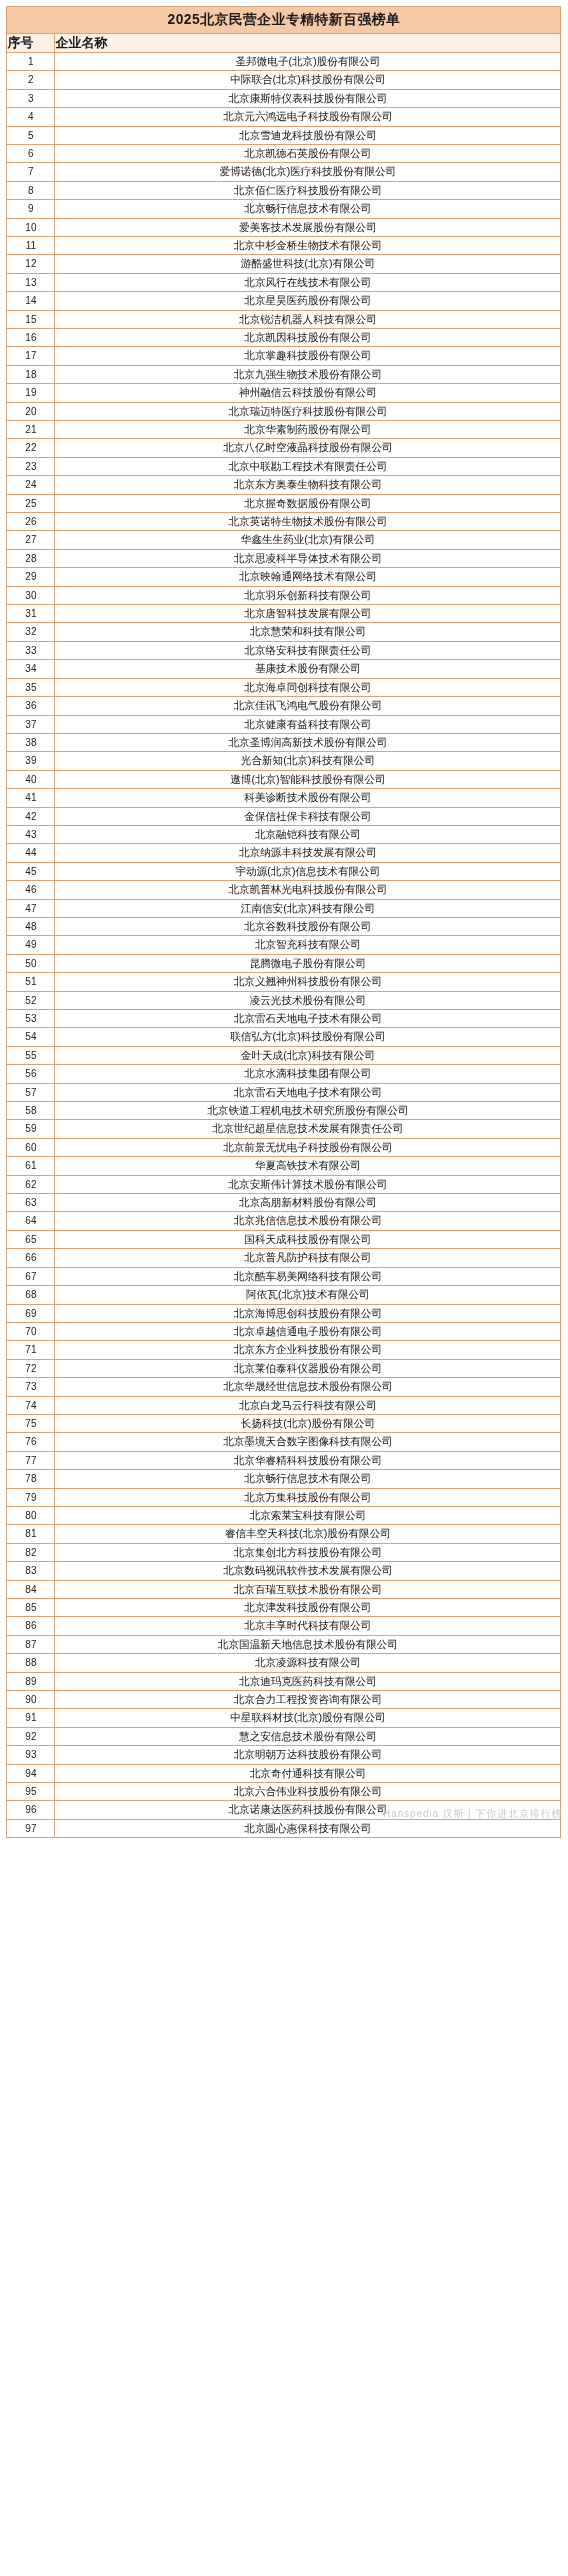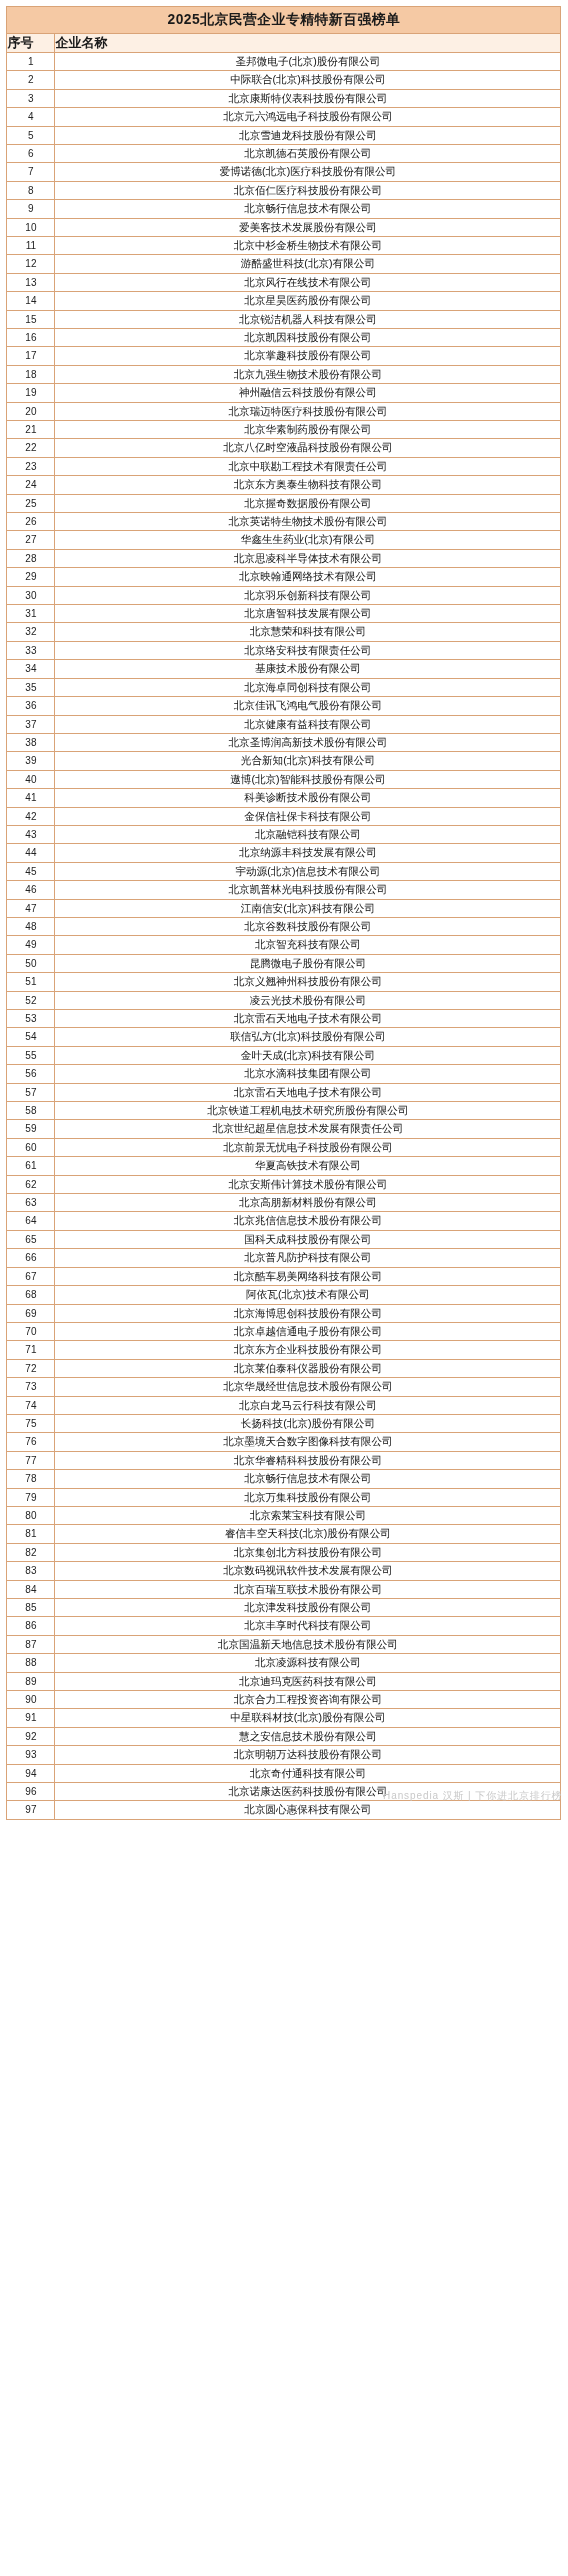--- a/index.html
+++ b/index.html
@@ -463,20 +463,24 @@
           </tr>
           <tr>
             <td class="idx-cell">93</td>
             <td class="name-cell">北京明朝万达科技股份有限公司</td>
           </tr>
           <tr>
             <td class="idx-cell">94</td>
             <td class="name-cell">北京奇付通科技有限公司</td>
           </tr>
           <tr>
+            <td class="idx-cell">95</td>
+            <td class="name-cell">北京六合伟业科技股份有限公司</td>
+          </tr>
+          <tr>
             <td class="idx-cell">96</td>
             <td class="name-cell">北京诺康达医药科技股份有限公司</td>
           </tr>
           <tr>
             <td class="idx-cell">97</td>
             <td class="name-cell">北京圆心惠保科技有限公司</td>
           </tr>
         </tbody>
     </table>
   </div>

